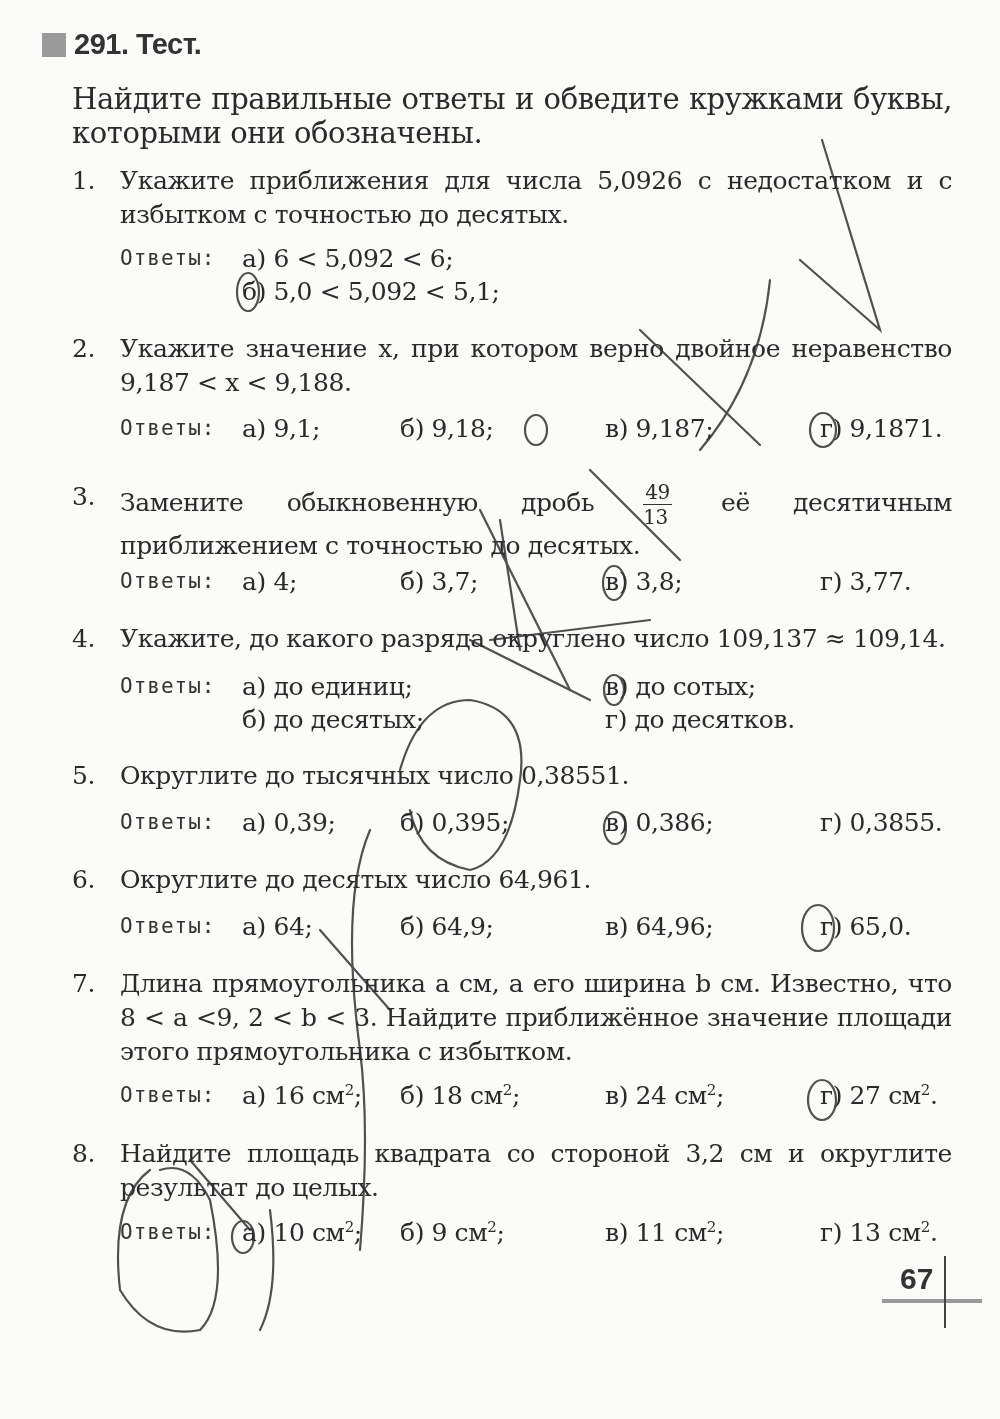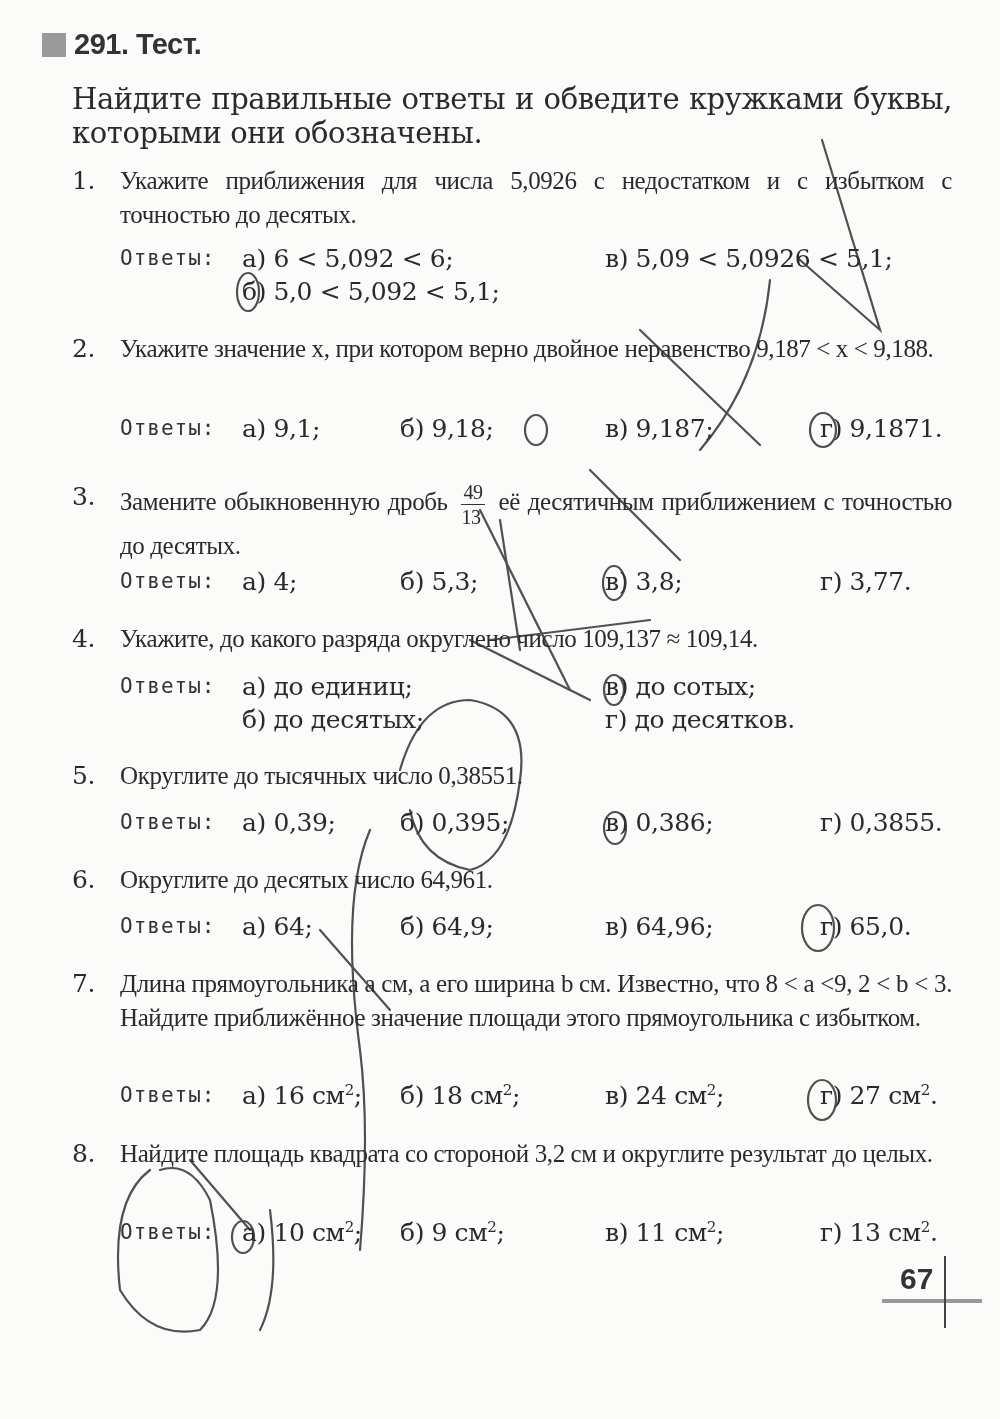--- a/index.html
+++ b/index.html
@@ -15,21 +15,21 @@
   .header .title {
     font-family:"Liberation Sans", "DejaVu Sans", sans-serif; font-weight:bold;
     font-size:29px; color:#333; letter-spacing:-0.5px;
   }
   .intro {
     position:absolute; left:72px; top:82px; width:880px;
     font-size:29px; line-height:34px; text-align:justify; letter-spacing:-0.4px;
   }
   .q { position:absolute; left:72px; width:880px; font-size:25px; line-height:34px; letter-spacing:-0.4px; }
   .q .num { position:absolute; left:0; top:0; width:40px; }
-  .q .text { margin-left:48px; text-align:justify;font-family:Liberation Serif, serif; }
+  .q .text { margin-left:48px; text-align:justify; }
   .ans { position:absolute; left:120px; width:830px; font-size:25px; line-height:33px; height:33px; letter-spacing:-0.4px;}
   .ans .lbl {
     position:absolute; left:0; top:0;
     font-family:"DejaVu Sans Mono", "Liberation Mono", monospace; font-size:21px; letter-spacing:1px; color:#333;
   }
   .ans .opt { position:absolute; top:0; white-space:nowrap; }
   .c1 { left:122px; } .c2 { left:280px; } .c3 { left:485px; } .c4 { left:700px; }
   sup { font-size:15px; line-height:0; }
   .frac { display:inline-block; vertical-align:middle; text-align:left; font-size:20px; line-height:24px; margin:0 6px; }
   .frac span { display:block; }
@@ -53,21 +53,20 @@
 
   <div class="intro">Найдите правильные ответы и обведите кружками буквы, которыми они обозначены.</div>
 
   <div class="q" style="top:164px">
     <div class="num">1.</div>
     <div class="text">Укажите приближения для числа 5,0926 с недостатком и с избытком с точностью до десятых.</div>
   </div>
   <div class="ans" style="top:242px">
     <span class="lbl">Ответы:</span>
     <span class="opt c1">а) 6 &lt; 5,092 &lt; 6;</span>
-    <span class="opt c3">в) 5,09 &lt; 5,0926 &lt; 5,1;</span>
   </div>
   <div class="ans" style="top:275px">
     <span class="opt c1">б) 5,0 &lt; 5,092 &lt; 5,1;</span>
   </div>
 
   <div class="q" style="top:332px">
     <div class="num">2.</div>
     <div class="text">Укажите значение x, при котором верно двойное неравенство 9,187 &lt; x &lt; 9,188.</div>
   </div>
   <div class="ans" style="top:412px">
@@ -85,21 +84,21 @@
       <span class="frac">
         <span class="top">49</span>
         <span>13</span>
       </span>
       <span>её десятичным приближением с точностью до десятых.</span>
     </div>
   </div>
   <div class="ans" style="top:565px">
     <span class="lbl">Ответы:</span>
     <span class="opt c1">а) 4;</span>
-    <span class="opt c2">б) 5,3;</span>
+    <span class="opt c2">б) 3,7;</span>
     <span class="opt c3">в) 3,8;</span>
     <span class="opt c4">г) 3,77.</span>
   </div>
 
   <div class="q" style="top:622px">
     <div class="num">4.</div>
     <div class="text">Укажите, до какого разряда округлено число 109,137 ≈ 109,14.</div>
   </div>
   <div class="ans" style="top:670px">
     <span class="lbl">Ответы:</span>

